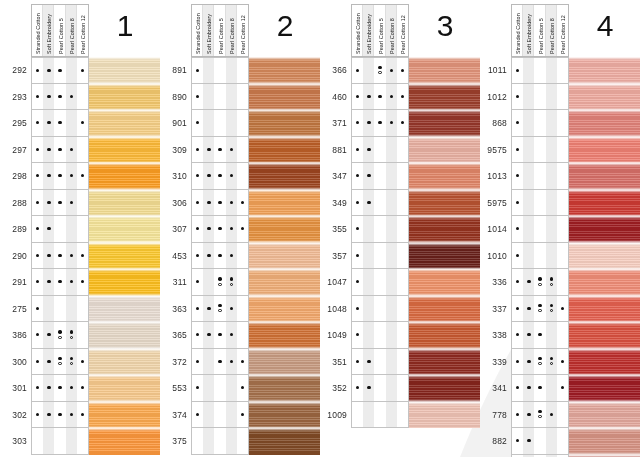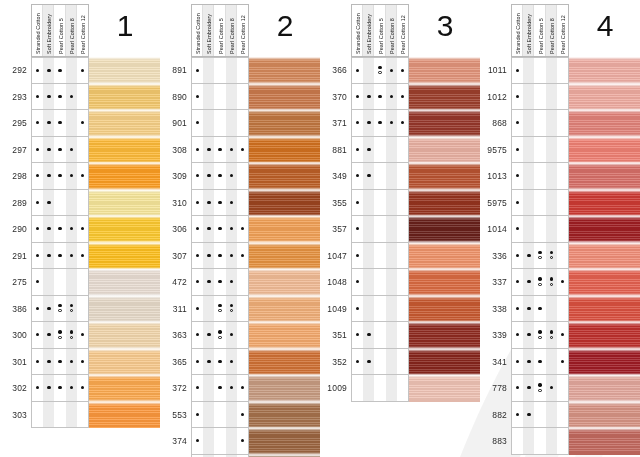--- a/index.html
+++ b/index.html
@@ -292,20 +292,43 @@
               <i class="dot"></i>
             </div>
           </div>
           <div class="swatch">
             <div class="band" style="background: rgb(251, 157, 34);"></div>
             <div class="gap-top"></div>
             <div class="gap-bot"></div>
           </div>
         </div>
         <div class="row">
+          <div class="code">288</div>
+          <div class="dots">
+            <div class="dcell">
+              <i class="dot"></i>
+            </div>
+            <div class="dcell shade">
+              <i class="dot"></i>
+            </div>
+            <div class="dcell">
+              <i class="dot"></i>
+            </div>
+            <div class="dcell shade">
+              <i class="dot"></i>
+            </div>
+            <div class="dcell"></div>
+          </div>
+          <div class="swatch">
+            <div class="band" style="background: rgb(242, 220, 146);"></div>
+            <div class="gap-top"></div>
+            <div class="gap-bot"></div>
+          </div>
+        </div>
+        <div class="row">
           <div class="code">289</div>
           <div class="dots">
             <div class="dcell">
               <i class="dot"></i>
             </div>
             <div class="dcell shade">
               <i class="dot"></i>
             </div>
             <div class="dcell"></div>
             <div class="dcell shade"></div>
@@ -569,45 +592,20 @@
             <div class="dcell shade"></div>
             <div class="dcell"></div>
           </div>
           <div class="swatch">
             <div class="band" style="background: rgb(192, 118, 64);"></div>
             <div class="gap-top"></div>
             <div class="gap-bot"></div>
           </div>
         </div>
         <div class="row">
-          <div class="code">308</div>
-          <div class="dots">
-            <div class="dcell">
-              <i class="dot"></i>
-            </div>
-            <div class="dcell shade">
-              <i class="dot"></i>
-            </div>
-            <div class="dcell">
-              <i class="dot"></i>
-            </div>
-            <div class="dcell shade">
-              <i class="dot"></i>
-            </div>
-            <div class="dcell">
-              <i class="dot"></i>
-            </div>
-          </div>
-          <div class="swatch">
-            <div class="band" style="background: rgb(209, 112, 31);"></div>
-            <div class="gap-top"></div>
-            <div class="gap-bot"></div>
-          </div>
-        </div>
-        <div class="row">
           <div class="code">309</div>
           <div class="dots">
             <div class="dcell">
               <i class="dot"></i>
             </div>
             <div class="dcell shade">
               <i class="dot"></i>
             </div>
             <div class="dcell">
               <i class="dot"></i>
@@ -690,21 +688,21 @@
               <i class="dot"></i>
             </div>
           </div>
           <div class="swatch">
             <div class="band" style="background: rgb(229, 145, 64);"></div>
             <div class="gap-top"></div>
             <div class="gap-bot"></div>
           </div>
         </div>
         <div class="row">
-          <div class="code">472</div>
+          <div class="code">453</div>
           <div class="dots">
             <div class="dcell">
               <i class="dot"></i>
             </div>
             <div class="dcell shade">
               <i class="dot"></i>
             </div>
             <div class="dcell">
               <i class="dot"></i>
             </div>
@@ -906,21 +904,21 @@
               <i class="dot"></i>
             </div>
           </div>
           <div class="swatch">
             <div class="band" style="background: rgb(225, 148, 122);"></div>
             <div class="gap-top"></div>
             <div class="gap-bot"></div>
           </div>
         </div>
         <div class="row">
-          <div class="code">370</div>
+          <div class="code">460</div>
           <div class="dots">
             <div class="dcell">
               <i class="dot"></i>
             </div>
             <div class="dcell shade">
               <i class="dot"></i>
             </div>
             <div class="dcell">
               <i class="dot"></i>
             </div>
@@ -970,20 +968,39 @@
             </div>
             <div class="dcell shade">
               <i class="dot"></i>
             </div>
             <div class="dcell"></div>
             <div class="dcell shade"></div>
             <div class="dcell"></div>
           </div>
           <div class="swatch">
             <div class="band" style="background: rgb(232, 176, 162);"></div>
+            <div class="gap-top"></div>
+            <div class="gap-bot"></div>
+          </div>
+        </div>
+        <div class="row">
+          <div class="code">347</div>
+          <div class="dots">
+            <div class="dcell">
+              <i class="dot"></i>
+            </div>
+            <div class="dcell shade">
+              <i class="dot"></i>
+            </div>
+            <div class="dcell"></div>
+            <div class="dcell shade"></div>
+            <div class="dcell"></div>
+          </div>
+          <div class="swatch">
+            <div class="band" style="background: rgb(224, 134, 104);"></div>
             <div class="gap-top"></div>
             <div class="gap-bot"></div>
           </div>
         </div>
         <div class="row">
           <div class="code">349</div>
           <div class="dots">
             <div class="dcell">
               <i class="dot"></i>
             </div>
@@ -1274,20 +1291,37 @@
             <div class="dcell shade"></div>
             <div class="dcell"></div>
           </div>
           <div class="swatch">
             <div class="band" style="background: rgb(158, 30, 34);"></div>
             <div class="gap-top"></div>
             <div class="gap-bot"></div>
           </div>
         </div>
         <div class="row">
+          <div class="code">1010</div>
+          <div class="dots">
+            <div class="dcell">
+              <i class="dot"></i>
+            </div>
+            <div class="dcell shade"></div>
+            <div class="dcell"></div>
+            <div class="dcell shade"></div>
+            <div class="dcell"></div>
+          </div>
+          <div class="swatch">
+            <div class="band" style="background: rgb(246, 206, 192);"></div>
+            <div class="gap-top"></div>
+            <div class="gap-bot"></div>
+          </div>
+        </div>
+        <div class="row">
           <div class="code">336</div>
           <div class="dots">
             <div class="dcell">
               <i class="dot"></i>
             </div>
             <div class="dcell shade">
               <i class="dot"></i>
             </div>
             <div class="dcell pair">
               <i class="dot"></i>

